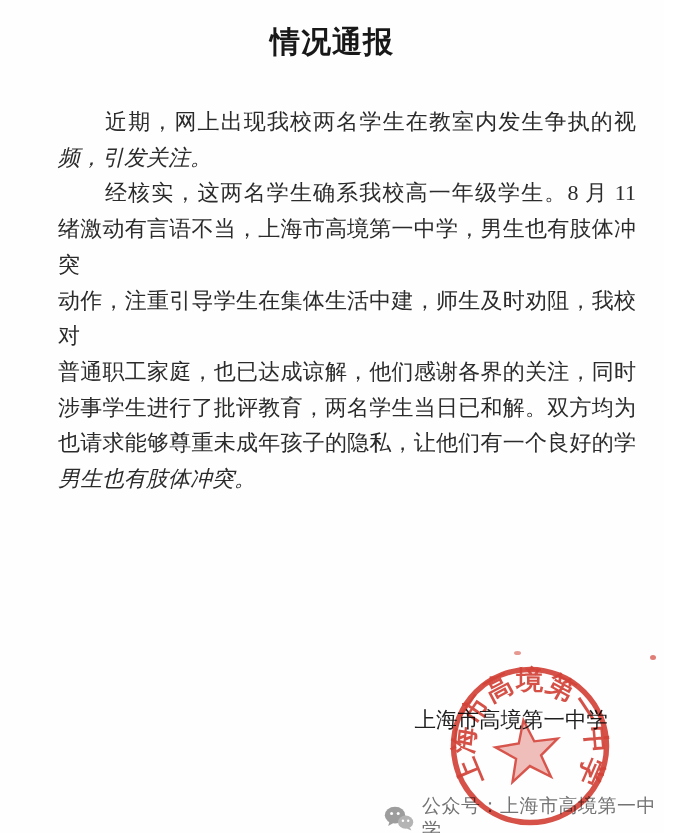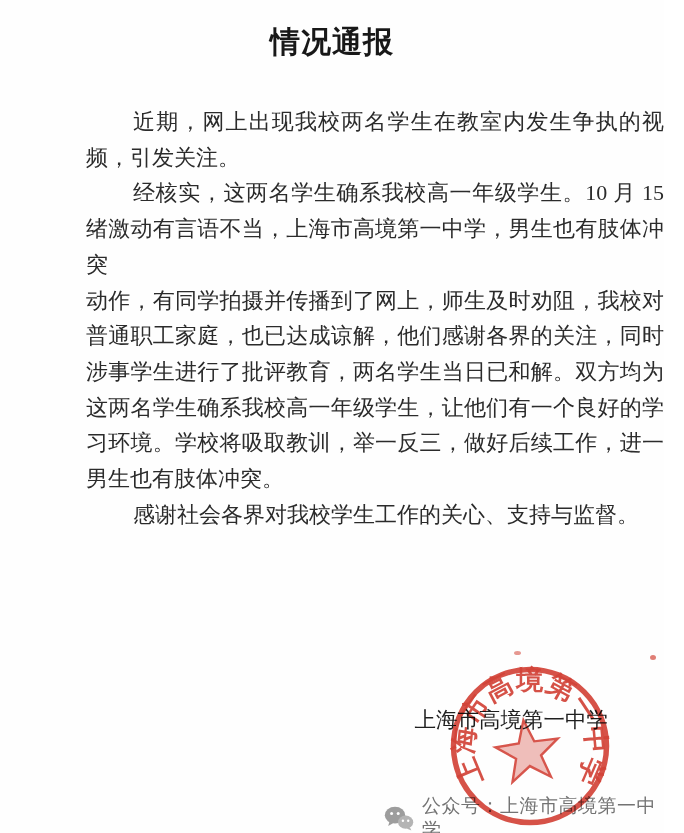--- a/index.html
+++ b/index.html
@@ -22,30 +22,29 @@
     color: #181818;
     letter-spacing: 1px;
   }
   .doc-body {
     position: absolute;
     left: 58px;
     top: 104px;
     width: 578px;
     font-size: 22px;
     color: #2b2b2b;
-    margin-left: 28px;
   }
   .doc-line {
     line-height: 35.7px;
     text-align: justify;
     text-align-last: justify;
     text-justify: inter-character;
   }
   .doc-line.p-first { text-indent: 47px; }
-  .doc-line.p-last  { text-align-last: left; }
+  .doc-line.p-last  { text-align-last: left; font-style: italic; }
   .signature-line {
     position: absolute;
     top: 708px; right: 56px;
     font-size: 21.5px;
     line-height: 24px;
     color: #1f1f1f;
   }
   .date-line {
     position: absolute;
     top: 744px; right: 51px;
@@ -93,31 +92,27 @@
 <div class="page">
 
   <div class="doc-title">情况通报</div>
 
   <div class="doc-body">
       <div>
         <div class="doc-line p-first">近期，网上出现我校两名学生在教室内发生争执的视</div>
         <div class="doc-line p-last">频，引发关注。</div>
       </div>
       <div>
-        <div class="doc-line p-first">经核实，这两名学生确系我校高一年级学生。10 月 15</div>
+        <div class="doc-line p-first">经核实，这两名学生确系我校高一年级学生。8 月 11</div>
         <div class="doc-line">绪激动有言语不当，上海市高境第一中学，男生也有肢体冲突</div>
-        <div class="doc-line">动作，有同学拍摄并传播到了网上，师生及时劝阻，我校对</div>
+        <div class="doc-line">动作，注重引导学生在集体生活中建，师生及时劝阻，我校对</div>
         <div class="doc-line">普通职工家庭，也已达成谅解，他们感谢各界的关注，同时</div>
         <div class="doc-line">涉事学生进行了批评教育，两名学生当日已和解。双方均为</div>
-        <div class="doc-line">这两名学生确系我校高一年级学生，让他们有一个良好的学</div>
-        <div class="doc-line">习环境。学校将吸取教训，举一反三，做好后续工作，进一</div>
+        <div class="doc-line">也请求能够尊重未成年孩子的隐私，让他们有一个良好的学</div>
         <div class="doc-line p-last">男生也有肢体冲突。</div>
-      </div>
-      <div>
-        <div class="doc-line p-first p-last">感谢社会各界对我校学生工作的关心、支持与监督。</div>
       </div>
     </div>
 
   <div class="signature-line">上海市高境第一中学</div>
 
   <div class="watermark" style="color: #737373;">
     <svg class="wechat-icon" width="30" height="25" viewBox="0 0 30 25" aria-hidden="true">
       <ellipse cx="11" cy="9.2" rx="10.2" ry="8.4" fill="#9d9d9d"></ellipse>
       <path d="M5.5 15.5 L4.2 20 L9 17.2 Z" fill="#9d9d9d"></path>
       <circle cx="7.6" cy="7.4" r="1.5" fill="#fefefe"></circle>

